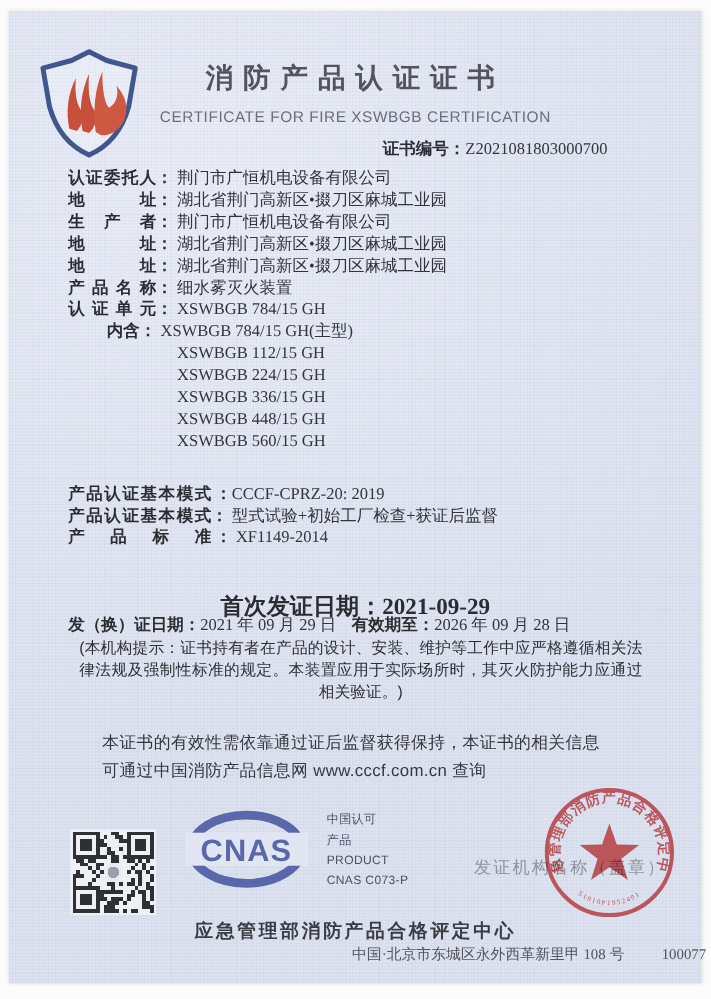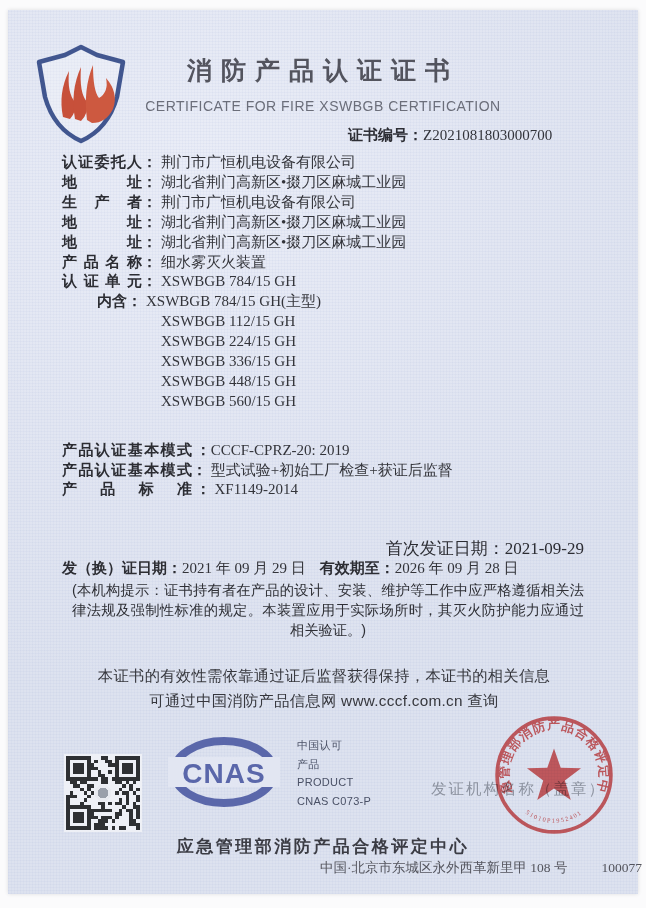--- a/index.html
+++ b/index.html
@@ -40,32 +40,32 @@
   .fcolon{font-weight:700;color:#2c2d33;}
   .flabel-r{display:inline-block;width:80px;font-weight:700;color:#2c2d33;text-align:right;vertical-align:bottom;}
   .fval{padding-left:4px;}
   .model-line{line-height:19.9px;padding-left:99px;}
   
   .rules{left:54px;top:431px;width:540px;font-size:15px;color:#33343a;}
   .rrow{line-height:19.7px;white-space:nowrap;}
   .rlabel{display:inline-block;width:130px;font-weight:700;color:#2c2d33;text-align:justify;text-align-last:justify;vertical-align:bottom;}
   .statement{left:54px;top:490px;width:524px;font-size:15px;font-weight:700;color:#2c2d33;line-height:21px;}
   
-  .first-issue{left:54px;top:527px;width:522px;text-align:right;font-size:17px;font-weight:400;color:#2c2d33;}
+  .first-issue{left:54px;top:527px;width:522px;text-align:center;font-size:21px;font-weight:700;color:#2c2d33;}
   .issue-line{left:54px;top:549px;width:560px;font-size:15px;color:#33343a;white-space:nowrap;}
   .issue-line b{color:#2c2d33;}
   .gap{display:inline-block;width:14px;}
   .note{
     left:64px;top:571px;width:512px;
     font-family:"Liberation Sans","DejaVu Sans",sans-serif;
     font-size:14.3px;color:#2f3036;line-height:19.8px;
     text-align:justify;text-align-last:center;
   }
   .verify{
-    left:85px;top:654px;width:462px;text-align:center;
+    left:85px;top:654px;width:462px;text-align:left;
     font-family:"Liberation Sans","DejaVu Sans",sans-serif;
     font-size:15.3px;color:#36373d;line-height:24.5px;letter-spacing:.3px;
   }
   
   .qr{left:56px;top:744px;width:74px;height:74px;background:#eef0f6;padding:2px;}
   .cnas{left:160px;top:722px;}
   .accred{
     left:289px;top:726px;font-size:11px;line-height:18.5px;color:#4a5166;
     font-family:"Liberation Sans","DejaVu Sans",sans-serif;letter-spacing:.3px;
   }

